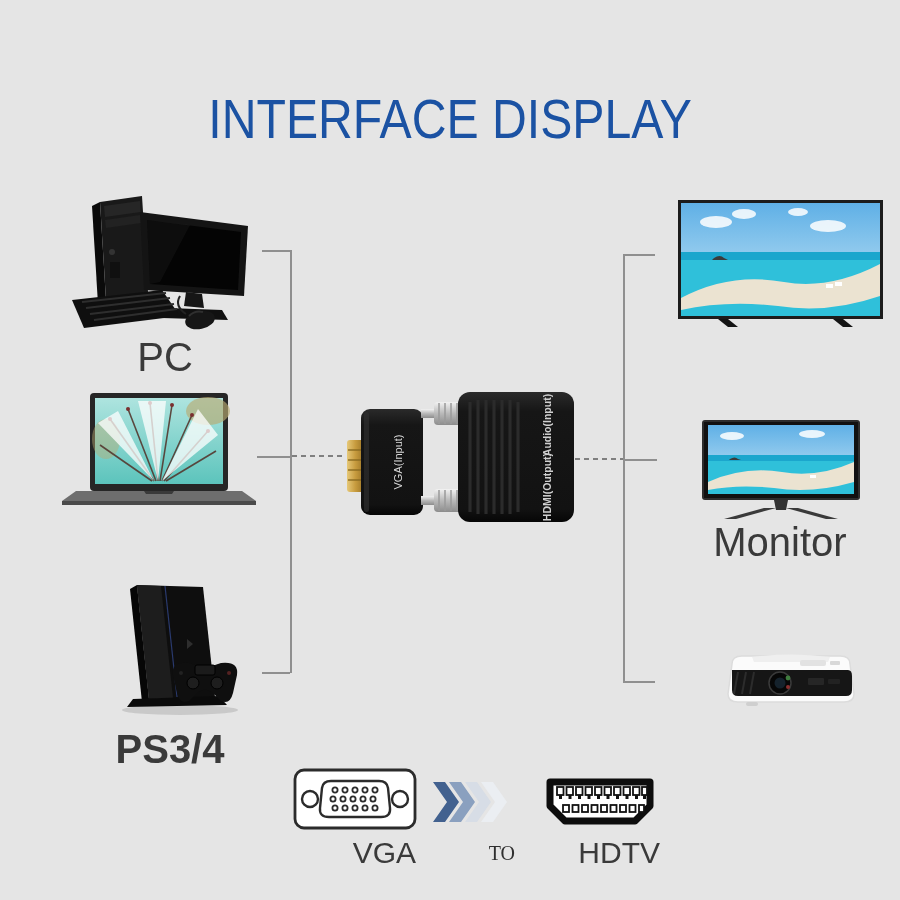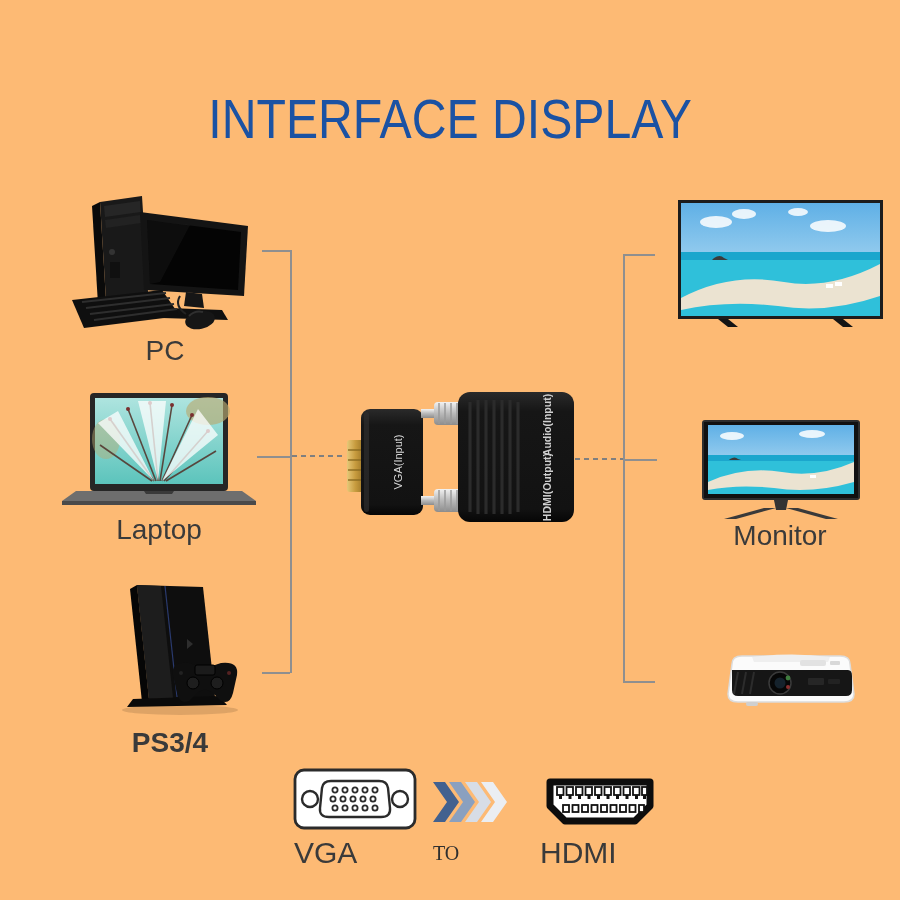--- a/index.html
+++ b/index.html
@@ -1,33 +1,33 @@
 <!DOCTYPE html>
 <html style="--title: #1b52a3; --subtitle: #4a4a4a; --device-label: #3a3a3a; --connector-line: #8f8f8f; --arrow-shade-1: #42618f; --arrow-shade-2: #8aa0bf; --arrow-shade-3: #d7dde6; --arrow-shade-4: #ebeef2;"><head>
 <meta charset="utf-8">
 <style>
   :root{
     --title:#1b52a3; --subtitle:#4a4a4a; --device-label:#3a3a3a; --connector-line:#8f8f8f;
   }
   html,body{margin:0;padding:0;background:#fff;}
-  .canvas{position:relative;width:900px;height:900px;background:#fdba74;overflow:hidden;
+  .canvas{position:relative;width:900px;height:900px;background:#e5e5e5;overflow:hidden;
           font-family:"Liberation Sans",sans-serif;}
   .title{position:absolute;top:86px;left:0;width:900px;margin:0;text-align:center;
          font-size:56px;font-weight:400;color:var(--title);white-space:nowrap;}
   .title .squeeze{display:inline-block;transform:scaleX(0.86);transform-origin:center;letter-spacing:0px;}
   .subtitle{position:absolute;top:153px;left:0;width:900px;text-align:center;
             font-size:28px;color:var(--subtitle);white-space:nowrap;}
   .subtitle .squeeze{display:inline-block;transform:scaleX(0.93);transform-origin:center;letter-spacing:-0.5px;}
   .figure{position:absolute;}
-  .dev-label{position:absolute;text-align:center;font-size:28px;color:var(--device-label);}
+  .dev-label{position:absolute;text-align:center;font-size:40px;color:var(--device-label);}
   .line-h{position:absolute;height:1.5px;background:var(--connector-line);}
   .line-v{position:absolute;width:1.5px;background:var(--connector-line);}
   .line-dash{position:absolute;height:2px;
      background:repeating-linear-gradient(90deg,#7f7f7f 0 5px,transparent 5px 9px);}
-  .foot-label{position:absolute;text-align:left;font-size:30px;color:var(--device-label);}
+  .foot-label{position:absolute;text-align:right;font-size:30px;color:var(--device-label);}
   .foot-label.serif{font-family:"Liberation Serif",serif;font-size:20px;color:#2f2f2f;}
   svg{display:block;}
 </style>
 </head>
 <body>
 
 <div class="canvas">
 
   <h1 class="title"><span class="squeeze">INTERFACE DISPLAY</span></h1>
 
@@ -101,21 +101,20 @@
             <path d="M104,88 L140,16 L160,42 Z"></path>
         </g>
       </g>
       <g>
         <polygon points="18,98 184,98 198,108 4,108" fill="#6e6e6e"></polygon>
         <polygon points="4,108 198,108 198,112 4,112" fill="#4a4a4a"></polygon>
         <polygon points="86,98 116,98 114,101 88,101" fill="#3a3a3a"></polygon>
       </g>
     </svg>
   </div>
-  <div class="dev-label" style="left:58px;top:514px;width:202px;">Laptop</div>
 
   <div class="figure" style="left:85px;top:583px;">
     <svg width="195" height="140" viewBox="0 0 195 140">
       <g>
         <polygon points="45,6 52,2 64,116 57,119" fill="#060606"></polygon>
         <polygon points="52,2 118,4 130,114 64,116" fill="#0e0e0e"></polygon>
         <polygon points="52,2 76,3 88,115 64,116" fill="#1d1d1d"></polygon>
         <line x1="80" y1="3" x2="92" y2="114" stroke="#2a3a6e" stroke-width="1.2"></line>
         <path d="M102,56 l6,5 -6,5 z" fill="#2e2e2e"></path>
         <polygon points="48,116 134,113 142,122 42,124" fill="#0a0a0a"></polygon>
@@ -373,15 +372,15 @@
           <rect x="67.5" y="28" width="6" height="7"></rect>
           <rect x="77" y="28" width="6" height="7"></rect>
           <rect x="86.5" y="28" width="6" height="7"></rect>
           <rect x="96" y="28" width="5" height="7"></rect>
       </g>
     </svg>
   </div>
 
   <div class="foot-label" style="left:294px;top:836px;width:122px;">VGA</div>
   <div class="foot-label serif" style="left:433px;top:842px;width:82px;">TO</div>
-  <div class="foot-label" style="left:540px;top:836px;width:120px;">HDMI</div>
+  <div class="foot-label" style="left:540px;top:836px;width:120px;">HDTV</div>
 
 </div>
 
 </body></html>

